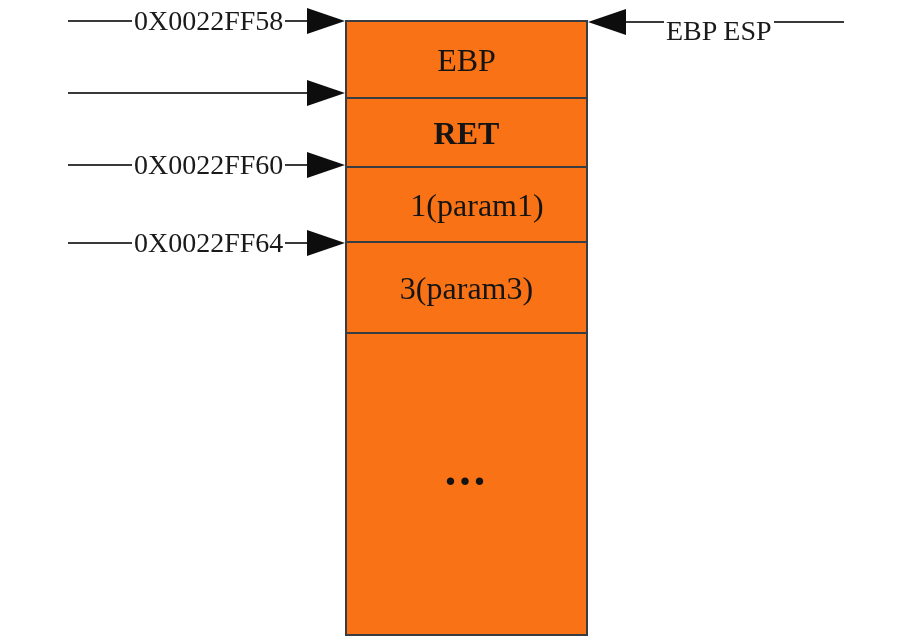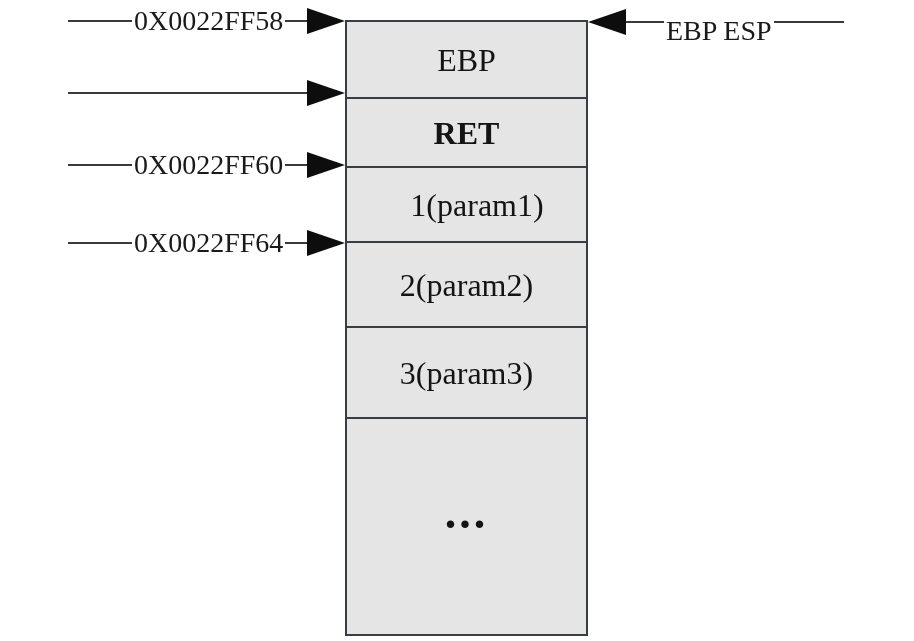--- a/index.html
+++ b/index.html
@@ -18,21 +18,21 @@
   }
 
   
   .stack {
     position: absolute;
     left: 345px;
     top: 20px;
     width: 243px;
     height: 616px;
     box-sizing: border-box;
-    background: #e5e5e5;
+    background: #f97316;
     border: 2px solid #383d43;
     display: flex;
     flex-direction: column;
   }
   .cell {
     box-sizing: content-box;
     border-bottom: 2px solid #383d43;
     display: flex;
     align-items: center;
     justify-content: center;
@@ -126,23 +126,20 @@
   <div class="stack">
     <div class="cell c0">
       <span>EBP</span>
     </div>
     <div class="cell c1">
       <span>RET</span>
     </div>
     <div class="cell c2">
       <span>1(param1)</span>
     </div>
-    <div class="cell c3">
-      <span>2(param2)</span>
-    </div>
     <div class="cell c4">
       <span>3(param3)</span>
     </div>
     <div class="cell c5">
       <span>...</span>
     </div>
   </div>
 
   <div class="addr-row row-0">
     <div class="seg seg-left"></div>

